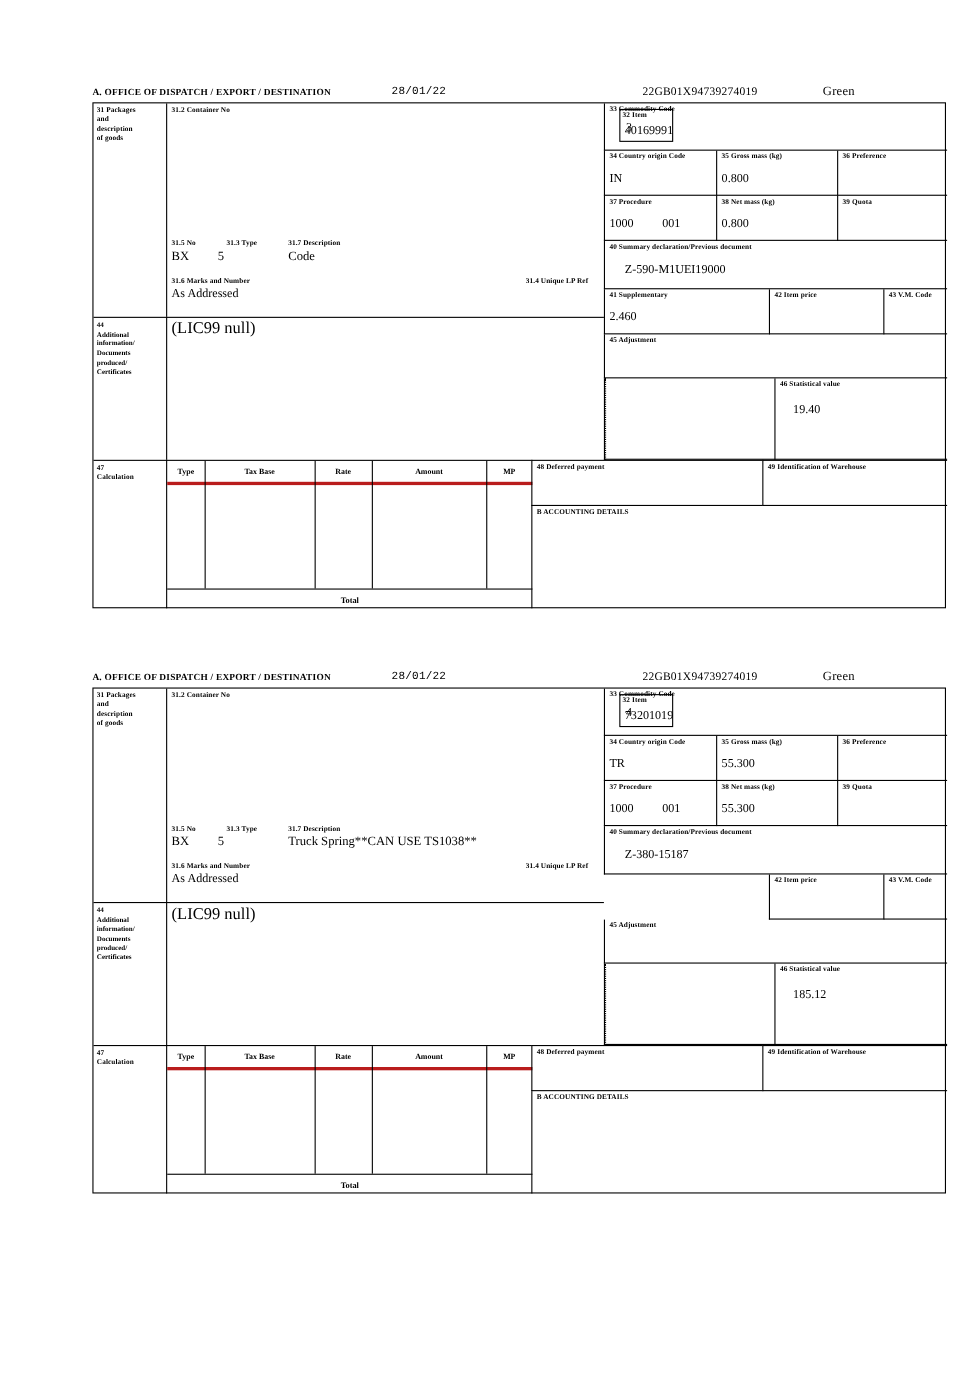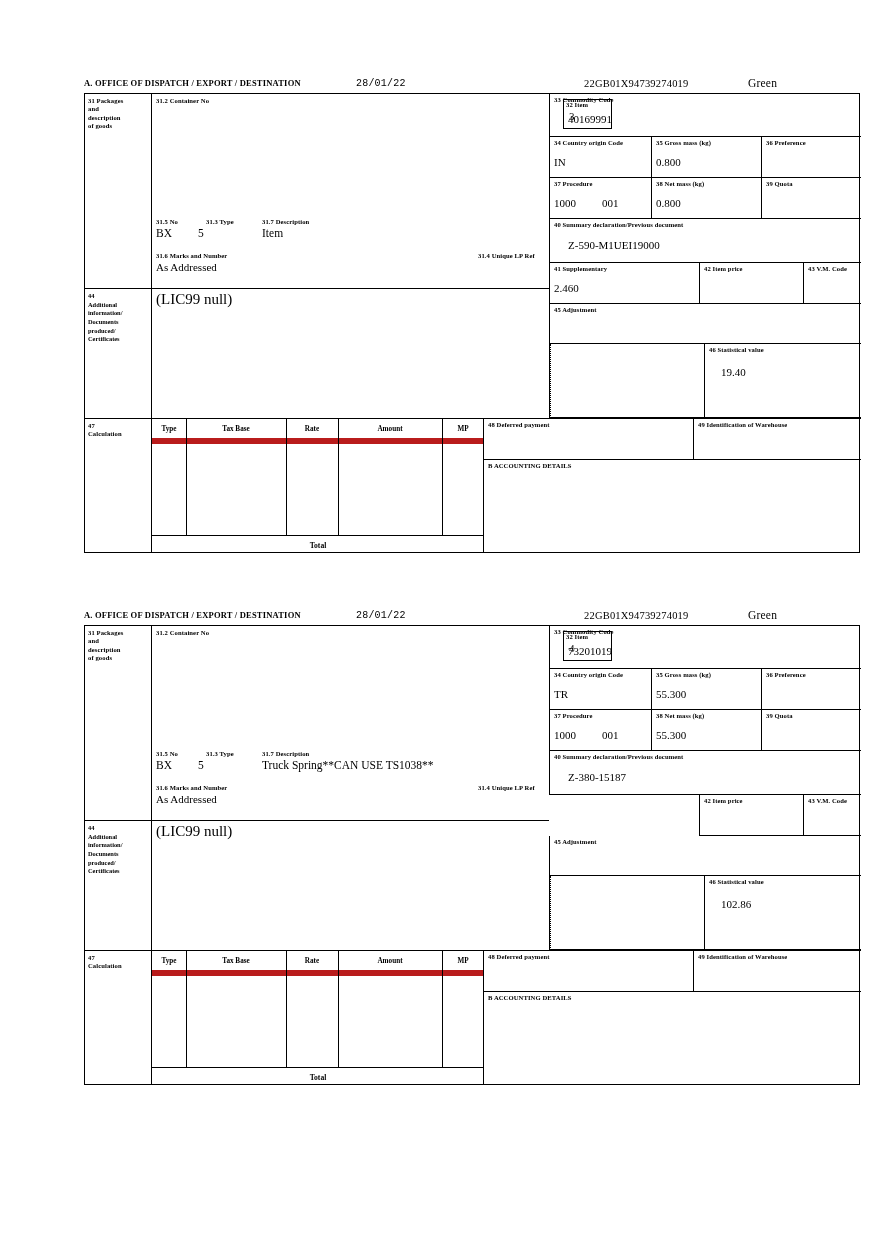--- a/index.html
+++ b/index.html
@@ -174,21 +174,21 @@
   .c37val { position: absolute; left: 4px; top: 19px; font-size: 11px; }
   .c37val .p1 { position: absolute; left: 0; top: 0; }
   .c37val .p2 { position: absolute; left: 48px; top: 0; }
 
   
   .calc {
     left: 66px; top: 324px; width: 332px; height: 135px;
     border-left: 1px solid #000;
     border-top: 1px solid #000;
   }
-  .calc-head { position: absolute; left: 0; top: 0; width: 332px; height: 19px; border-bottom: 6px solid #b91c1c; }
+  .calc-head { position: absolute; left: 0; top: 0; width: 332px; height: 19px; border-bottom: 3px solid #b91c1c; }
   .calc-cell {
     position: absolute; top: 0; height: 19px;
     font-size: 7.2px; font-weight: bold;
     display: flex; align-items: center; justify-content: center;
     box-sizing: border-box;
   }
   .calc-v { position: absolute; top: 0; width: 1px; height: 116px; border-left: 1px solid #000; }
   .calc-total {
     position: absolute; left: 0; top: 116px; width: 332px; height: 18px;
     border-top: 1px solid #000;
@@ -229,21 +229,21 @@
           <div class="val">3</div>
         </div>
 
         <div class="lbl c315">31.5 No</div>
         <div class="lbl c313">31.3 Type</div>
         <div class="lbl c317">31.7 Description</div>
 
         <div class="pkgvals">
           <span class="no">BX</span>
           <span class="ty">5</span>
-          <span class="ds">Item</span>
+          <span class="ds">Code</span>
         </div>
 
         <div class="lbl c316">31.6 Marks and Number</div>
         <div class="lbl c314">31.4 Unique LP Ref</div>
         <div class="val marksval">As Addressed</div>
       </div>
 
       <div class="box c44">
         <div class="lbl-sm" style="padding:3px 0 0 3px;">44<br>Additional<br>information/<br>Documents<br>produced/<br>Certificates</div>
       </div>
@@ -451,21 +451,21 @@
 
       <div class="box c45">
         <div class="lbl pad">45 Adjustment</div>
         <div class="val" style="position:absolute;left:4px;top:18px;"></div>
       </div>
 
       <div class="box c46wrap">
         <div class="dotted" style="left:0;top:0;height:74px;"></div>
         <div class="box c46">
           <div class="lbl pad">46 Statistical value</div>
-          <div class="val" style="position:absolute;left:16px;top:22px;">102.86</div>
+          <div class="val" style="position:absolute;left:16px;top:22px;">185.12</div>
         </div>
       </div>
 
       <div class="box calc">
         <div class="calc-head">
           <div class="calc-cell" style="left:0;width:34px;">Type</div>
           <div class="calc-cell" style="left:34px;width:100px;">Tax Base</div>
           <div class="calc-cell" style="left:134px;width:52px;">Rate</div>
           <div class="calc-cell" style="left:186px;width:104px;">Amount</div>
           <div class="calc-cell" style="left:290px;width:42px;">MP</div>

